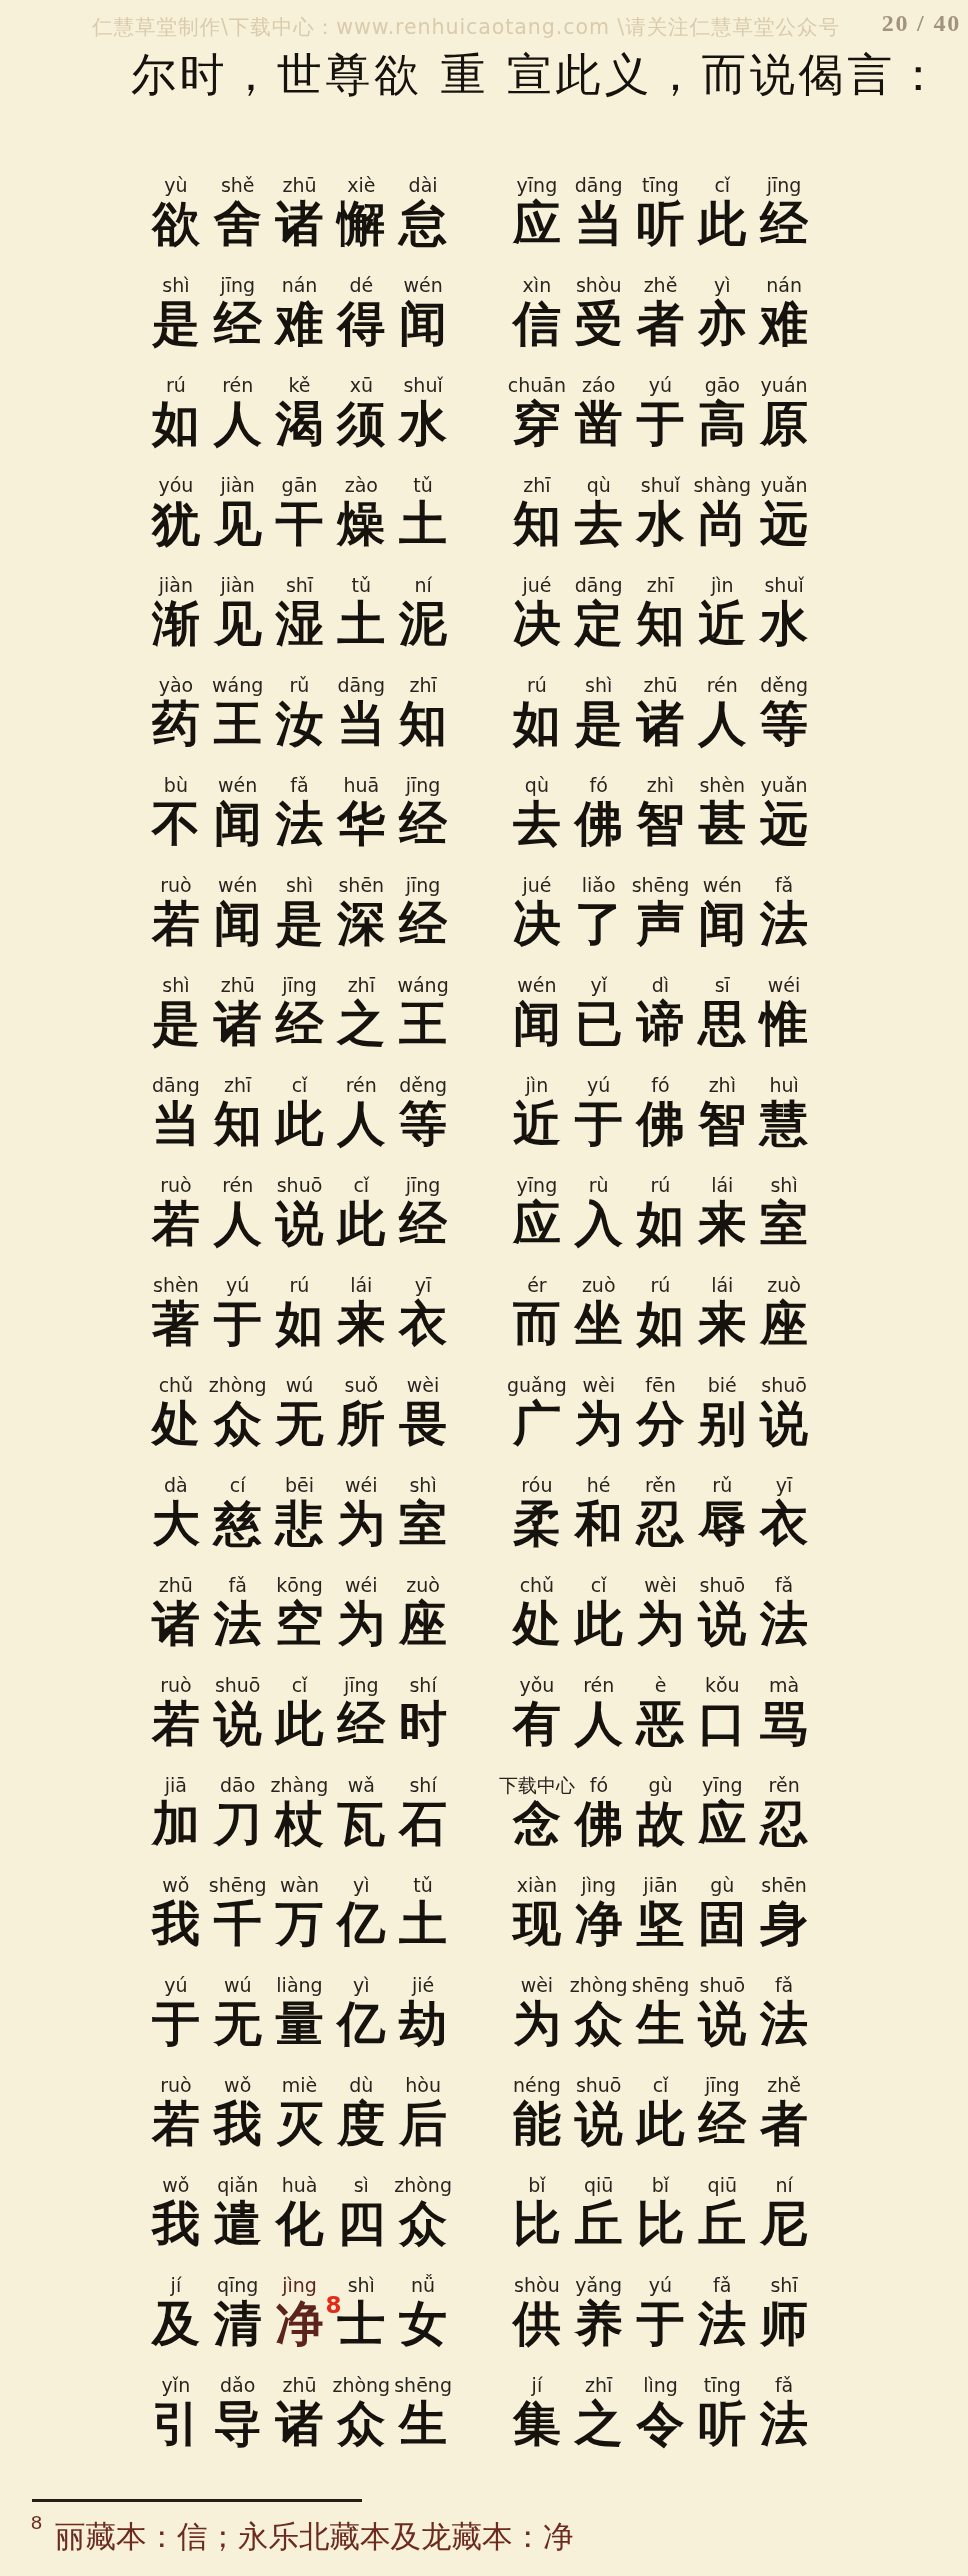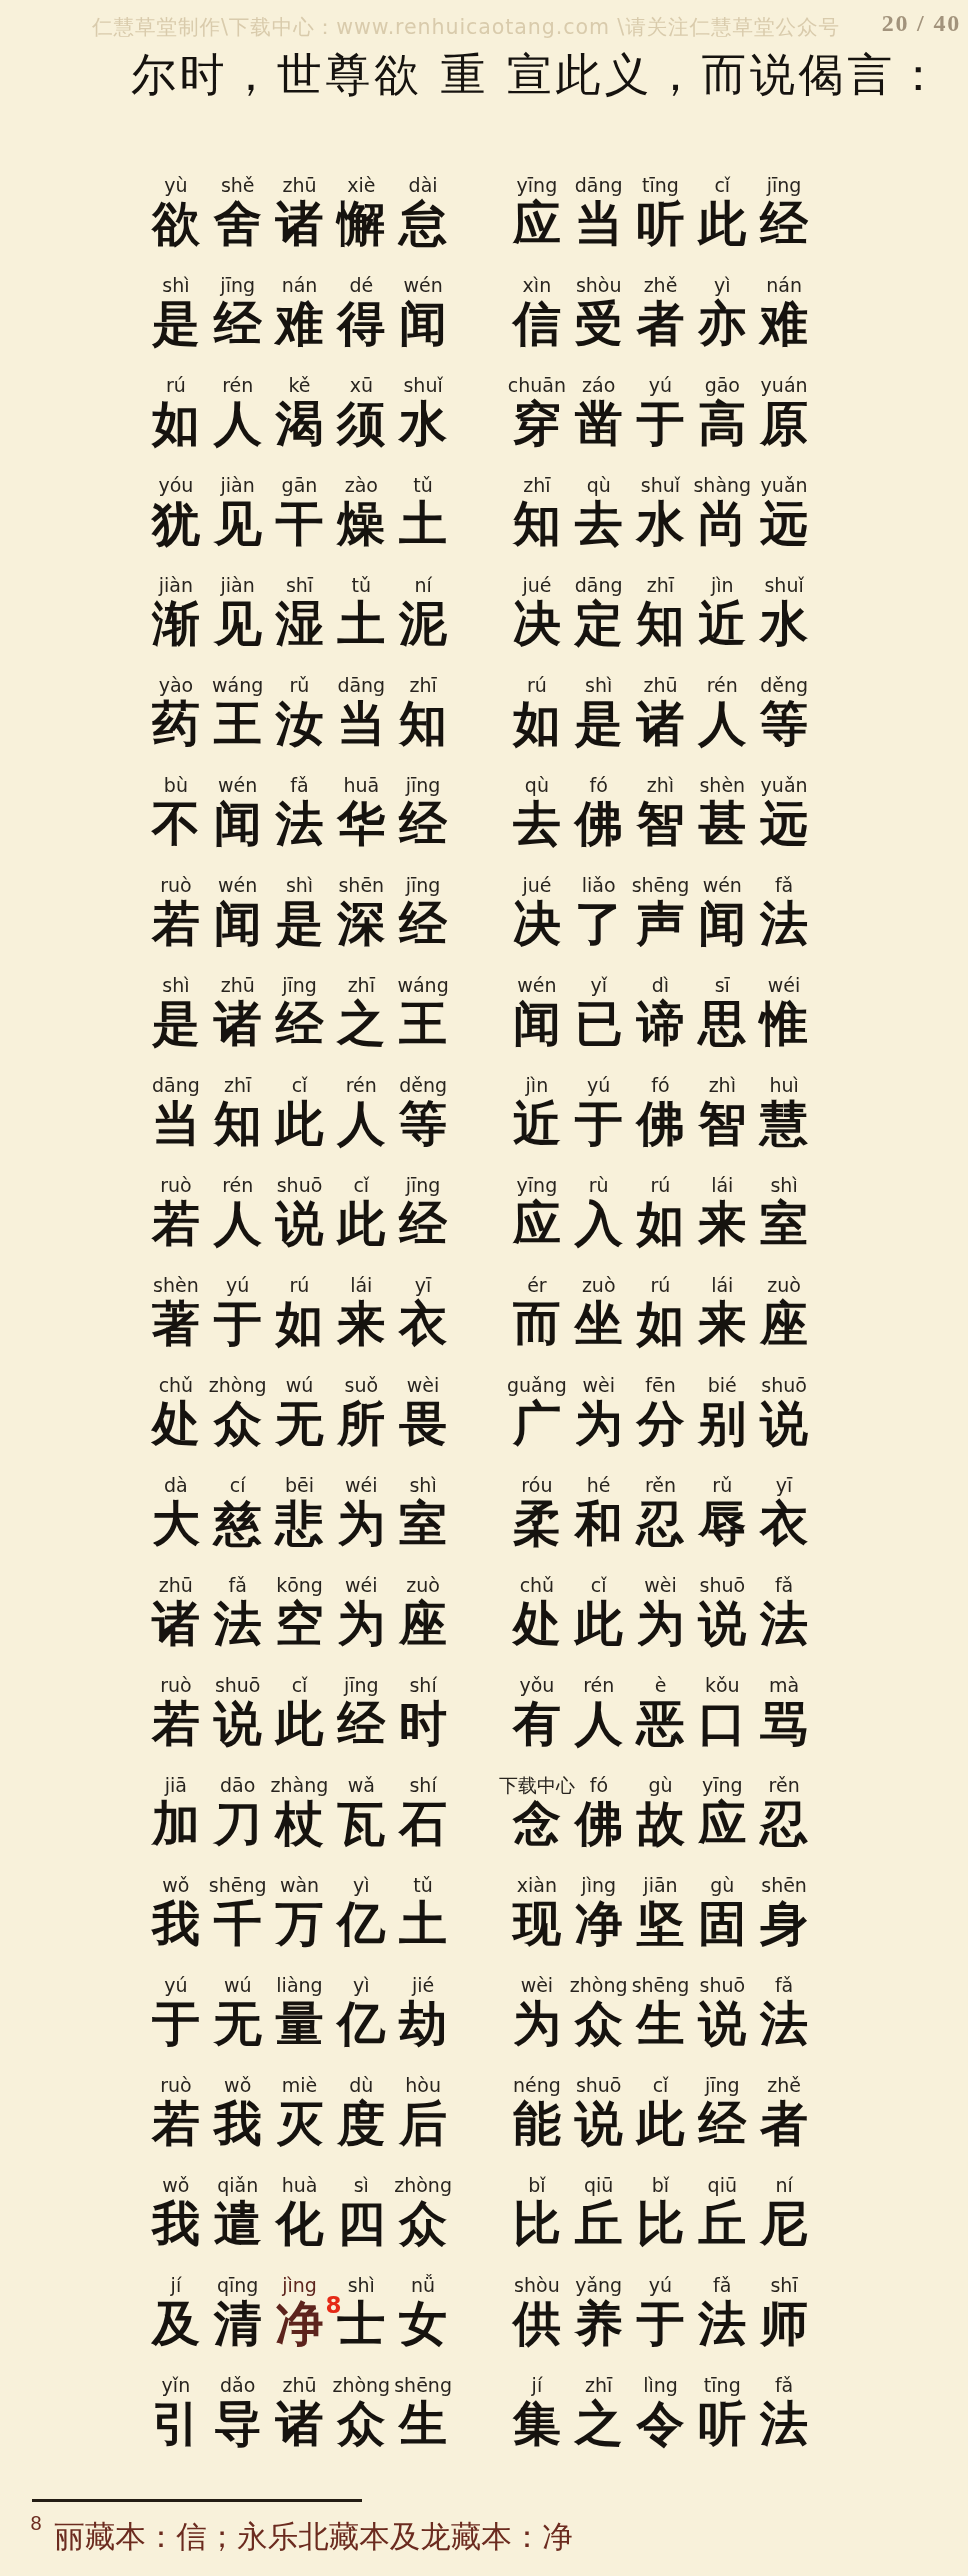--- a/index.html
+++ b/index.html
@@ -68,21 +68,21 @@
     font-size:23px;font-weight:700;line-height:1;
     color:var(--ref-red);
   }
   
   .footnote-sep{
     position:absolute;top:2499px;left:32px;
     width:330px;height:2.7px;background:#241d14;
   }
   .footnote{
     position:absolute;top:2517px;left:30.5px;
-    font-family:Liberation Sans, sans-serif;
+    font-family:Liberation Mono, monospace;
     color:var(--footnote-ink);font-size:30.5px;white-space:nowrap;
   }
   .footnote .fn-sup{
     font-size:20px;vertical-align:top;position:relative;top:-5.4px;
     margin-right:12.6px;color:var(--footnote-ink);
   }
 </style>
 </head>
 <body>
 

